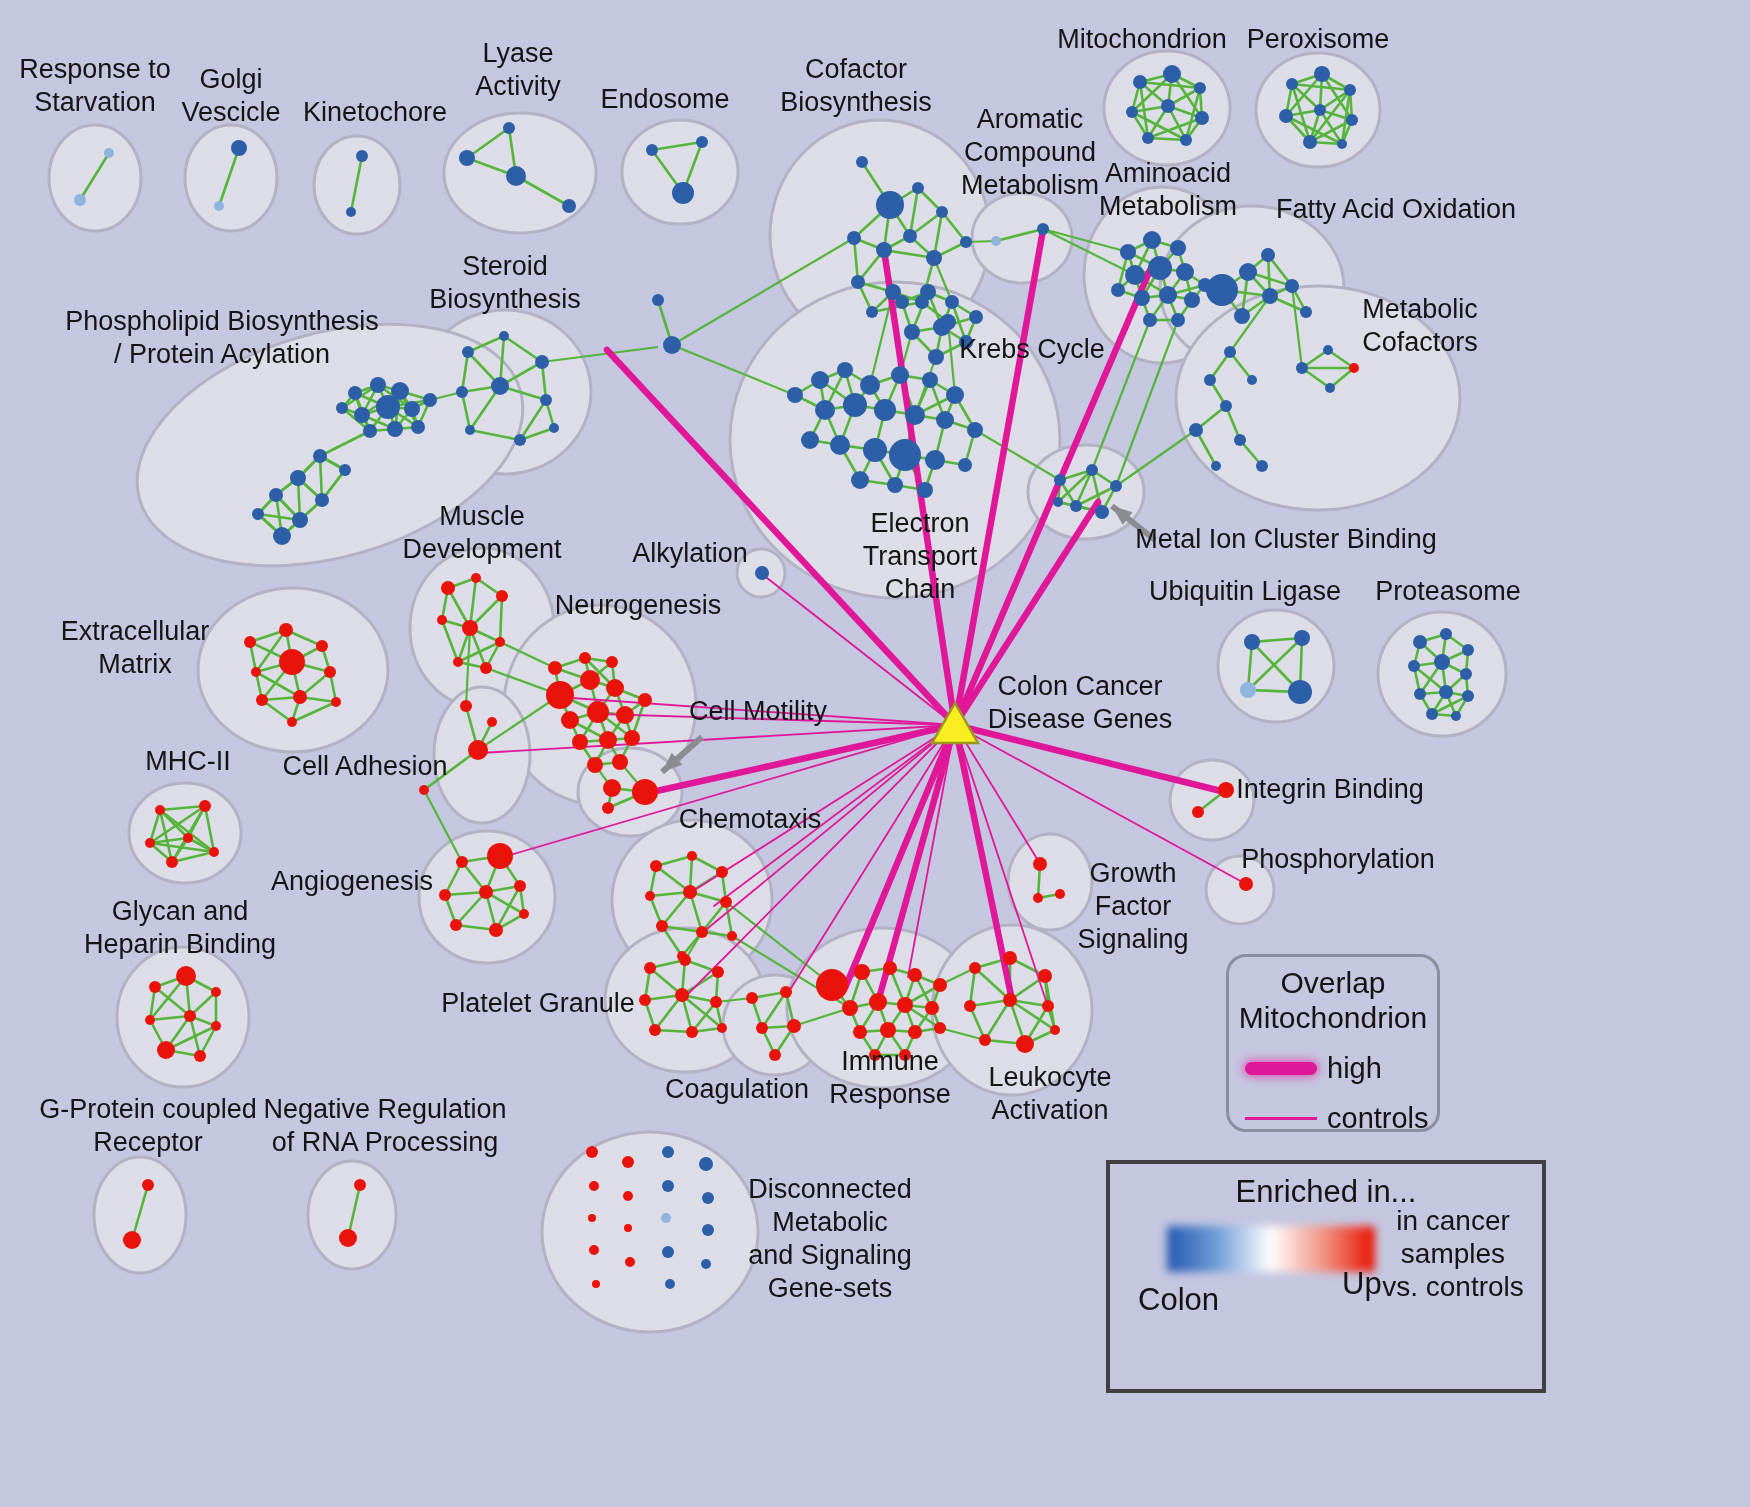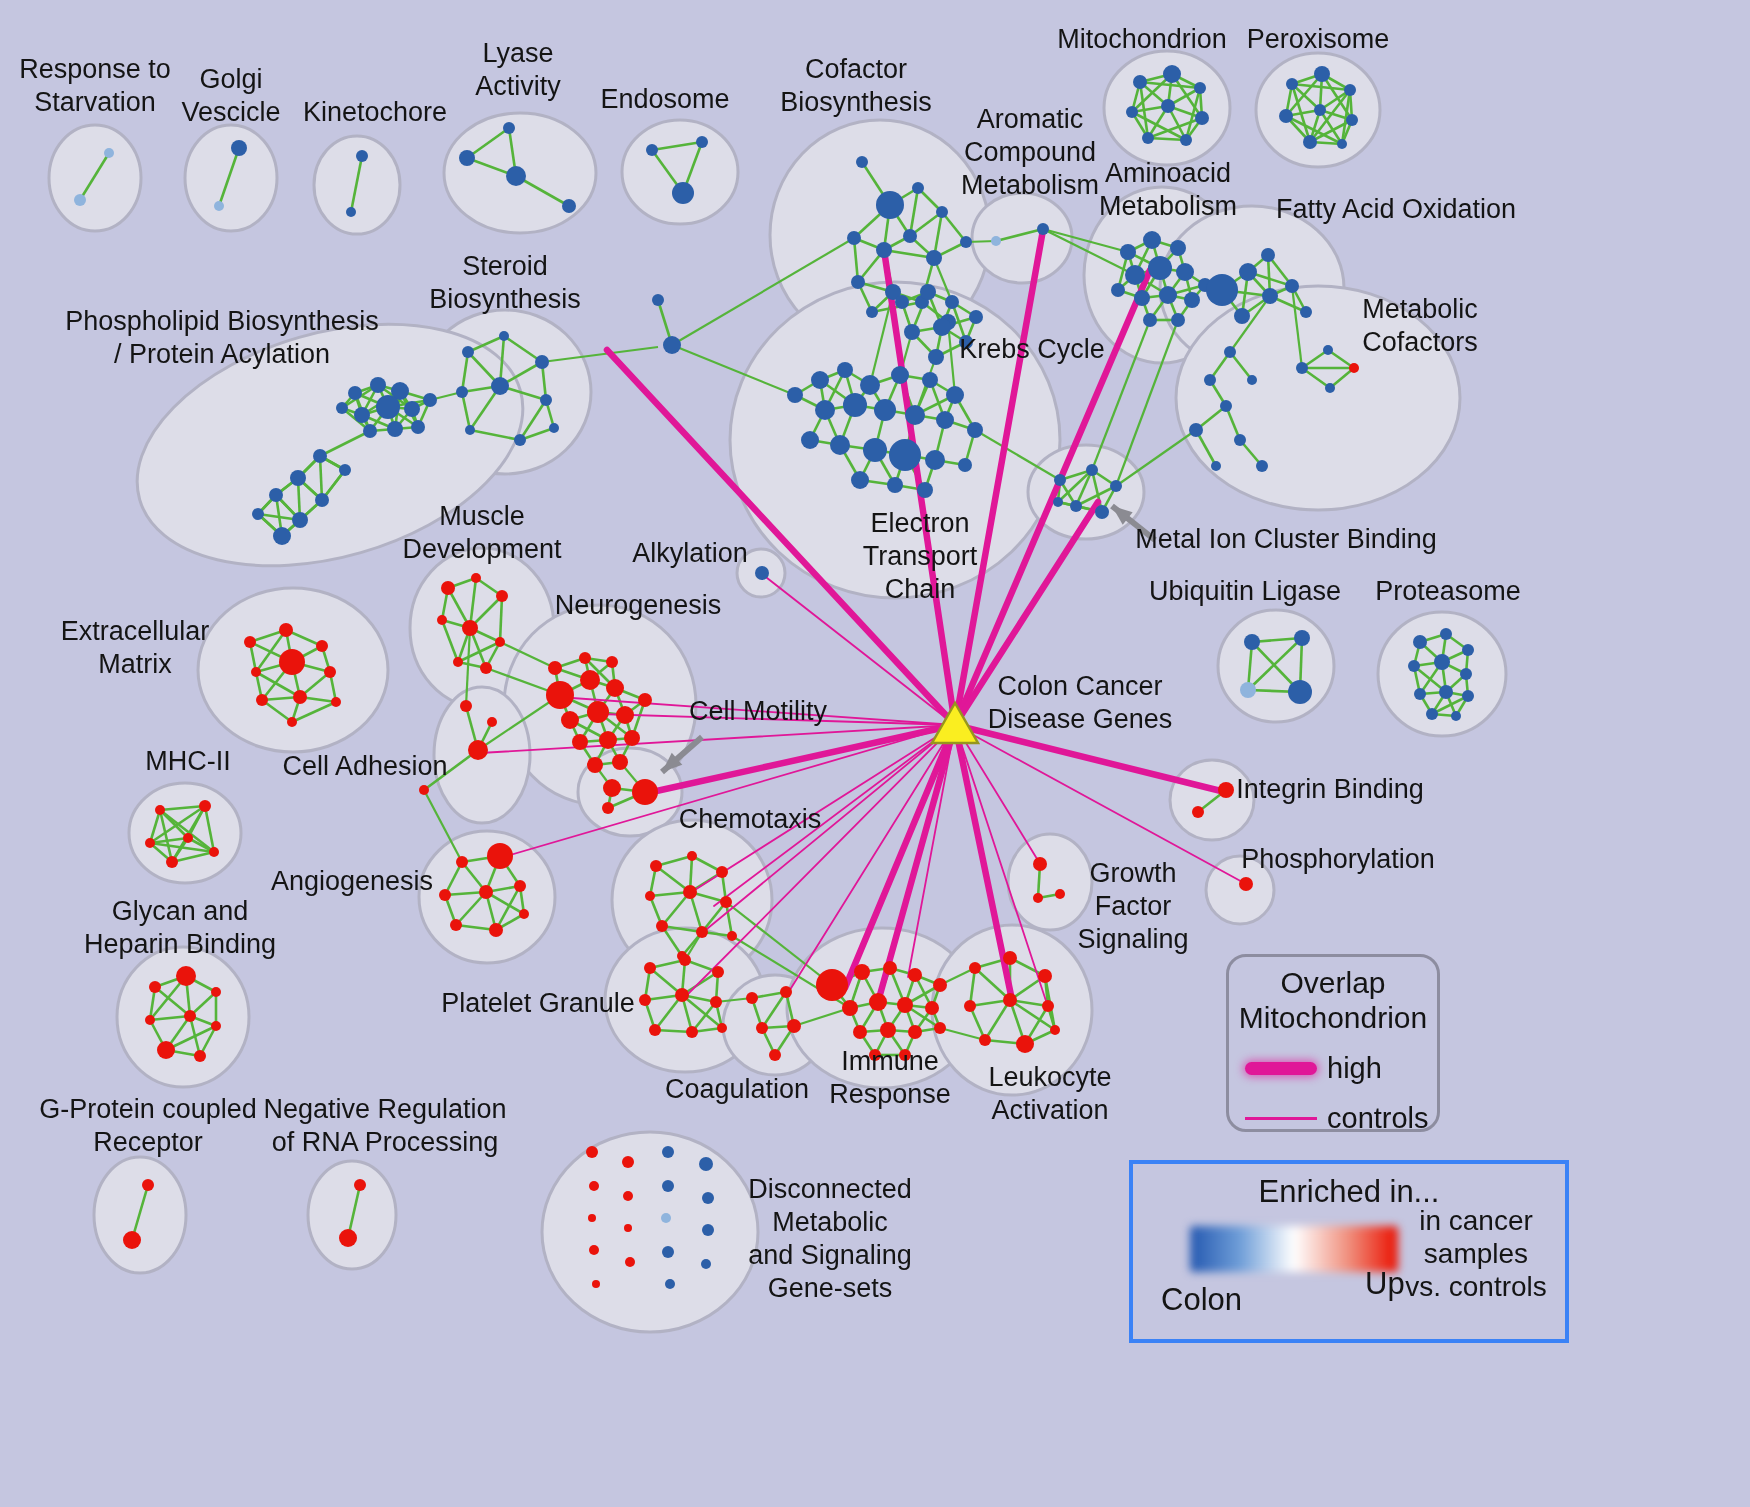--- a/index.html
+++ b/index.html
@@ -19,22 +19,22 @@
   }
   .lo-title{font-size:30px;line-height:35px;text-align:center;margin-top:8px}
   .lo-row{display:flex;align-items:center;margin:17px 0 0 16px;gap:10px}
   .line-high{width:72px;height:13px;background:#e01798;border-radius:7px;
     box-shadow:0 0 8px 2px rgba(224,23,152,.6);flex:none}
   .line-mod{width:72px;height:3px;background:#e01798;flex:none}
   .lo-lbl{font-size:29px}
 
   
   .legend-enriched{
-    position:absolute;left:1106px;top:1160px;width:440px;height:183px;
-    border:4px solid #3b82f6;box-sizing:border-box;margin-left:23px;
+    position:absolute;left:1106px;top:1160px;width:440px;height:233px;
+    border:4px solid #404040;box-sizing:border-box;
   }
   .le-title{font-size:31px;text-align:center;margin-top:10px}
   .le-grad{
     position:absolute;left:57px;top:62px;width:208px;height:46px;border-radius:4px;
     background:linear-gradient(90deg,#2458b0 0%,#6f9ed8 24%,#ffffff 50%,#f0907e 76%,#ea1000 100%);
     filter:blur(4px);
   }
   .le-down{position:absolute;left:28px;top:118px;font-size:31px}
   .le-up{position:absolute;left:232px;top:102px;font-size:31px}
   .le-note{position:absolute;right:8px;top:40px;width:162px;text-align:center;

